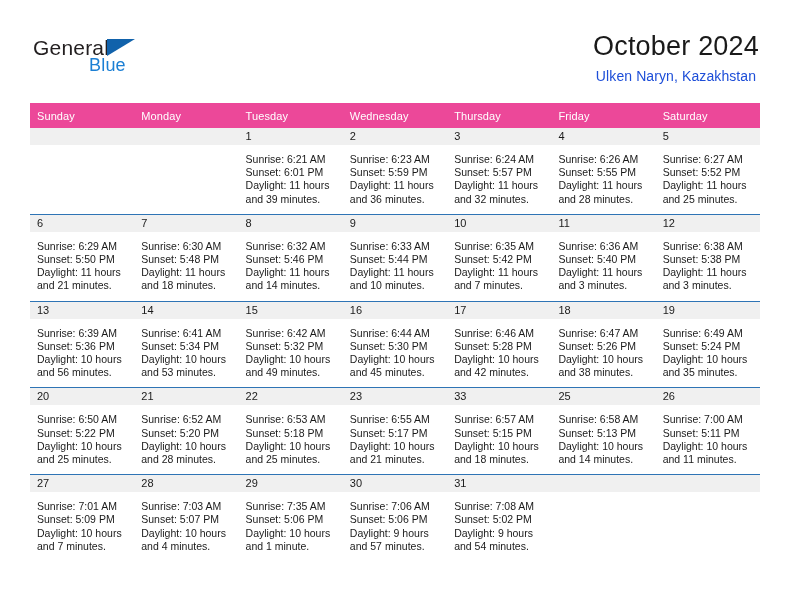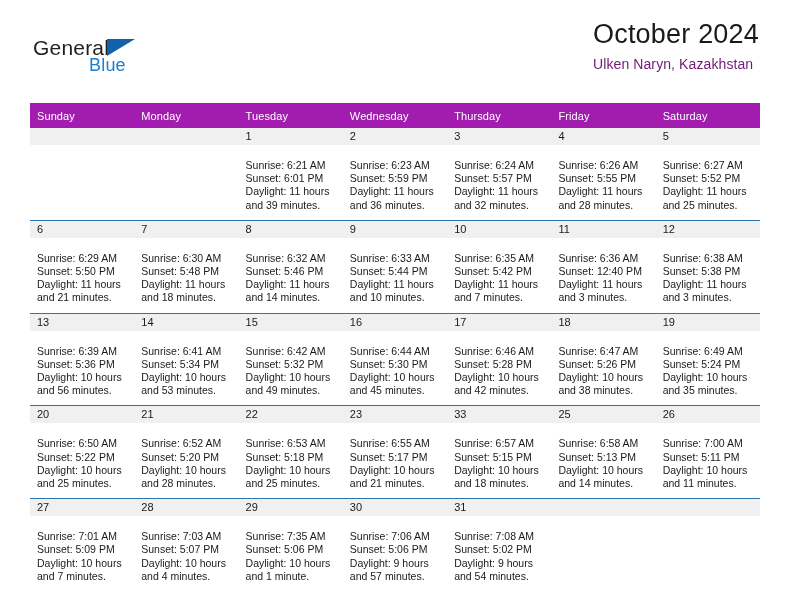--- a/index.html
+++ b/index.html
@@ -62,50 +62,50 @@
     top: 3px;
     width: 0;
     height: 0;
     border-left: 28px solid #1162ab;
     border-bottom: 17px solid transparent;
   }
 
   .title-block {
     position: absolute;
     right: 33px;
-    top: 18px;
-    text-align: left;
+    top: 30px;
+    text-align: center;
   }
   .cal-title {
     font-size: 27px;
     color: #1a1a1a;
     line-height: 32px;
     font-weight: normal;
     letter-spacing: 0.2px;
   }
   .cal-subtitle {
     font-size: 14px;
-    color: #701a75;
+    color: #1d4ed8;
     line-height: 20px;
     margin-top: 4px;
     letter-spacing: 0.1px;
   }
 
   
   .calendar {
     position: absolute;
     left: 30px;
     top: 103px;
     width: 730px;
     border-collapse: collapse;
     table-layout: fixed;
   }
 
   .calendar th {
-    background: #a21caf;
+    background: #ec4899;
     color: #ffffff;
     font-size: 11px;
     font-weight: normal;
     text-align: left;
     padding: 6px 0 6px 7px;
     height: 13px;
     letter-spacing: 0.1px;
   }
 
   .calendar td {
@@ -125,21 +125,21 @@
     padding: 2px 0 1px 7px;
     box-sizing: border-box;
   }
   .daynum {
     font-size: 11px;
     color: #1a1a1a;
     line-height: 13px;
     display: block;
   }
   .cell-body {
-    padding: 14px 5px 8px 7px;
+    padding: 8px 5px 8px 7px;
     min-height: 68px;
     box-sizing: border-box;
   }
   .cell-line {
     font-size: 10.5px;
     line-height: 13.2px;
     color: #1a1a1a;
     white-space: nowrap;
   }
   td.empty .cell-body {
@@ -303,21 +303,21 @@
               <div class="cell-line">Daylight: 11 hours</div>
               <div class="cell-line">and 7 minutes.</div>
             </div>
           </td>
           <td>
             <div class="daynum-band">
               <span class="daynum">11</span>
             </div>
             <div class="cell-body">
               <div class="cell-line">Sunrise: 6:36 AM</div>
-              <div class="cell-line">Sunset: 12:40 PM</div>
+              <div class="cell-line">Sunset: 5:40 PM</div>
               <div class="cell-line">Daylight: 11 hours</div>
               <div class="cell-line">and 3 minutes.</div>
             </div>
           </td>
           <td>
             <div class="daynum-band">
               <span class="daynum">12</span>
             </div>
             <div class="cell-body">
               <div class="cell-line">Sunrise: 6:38 AM</div>

